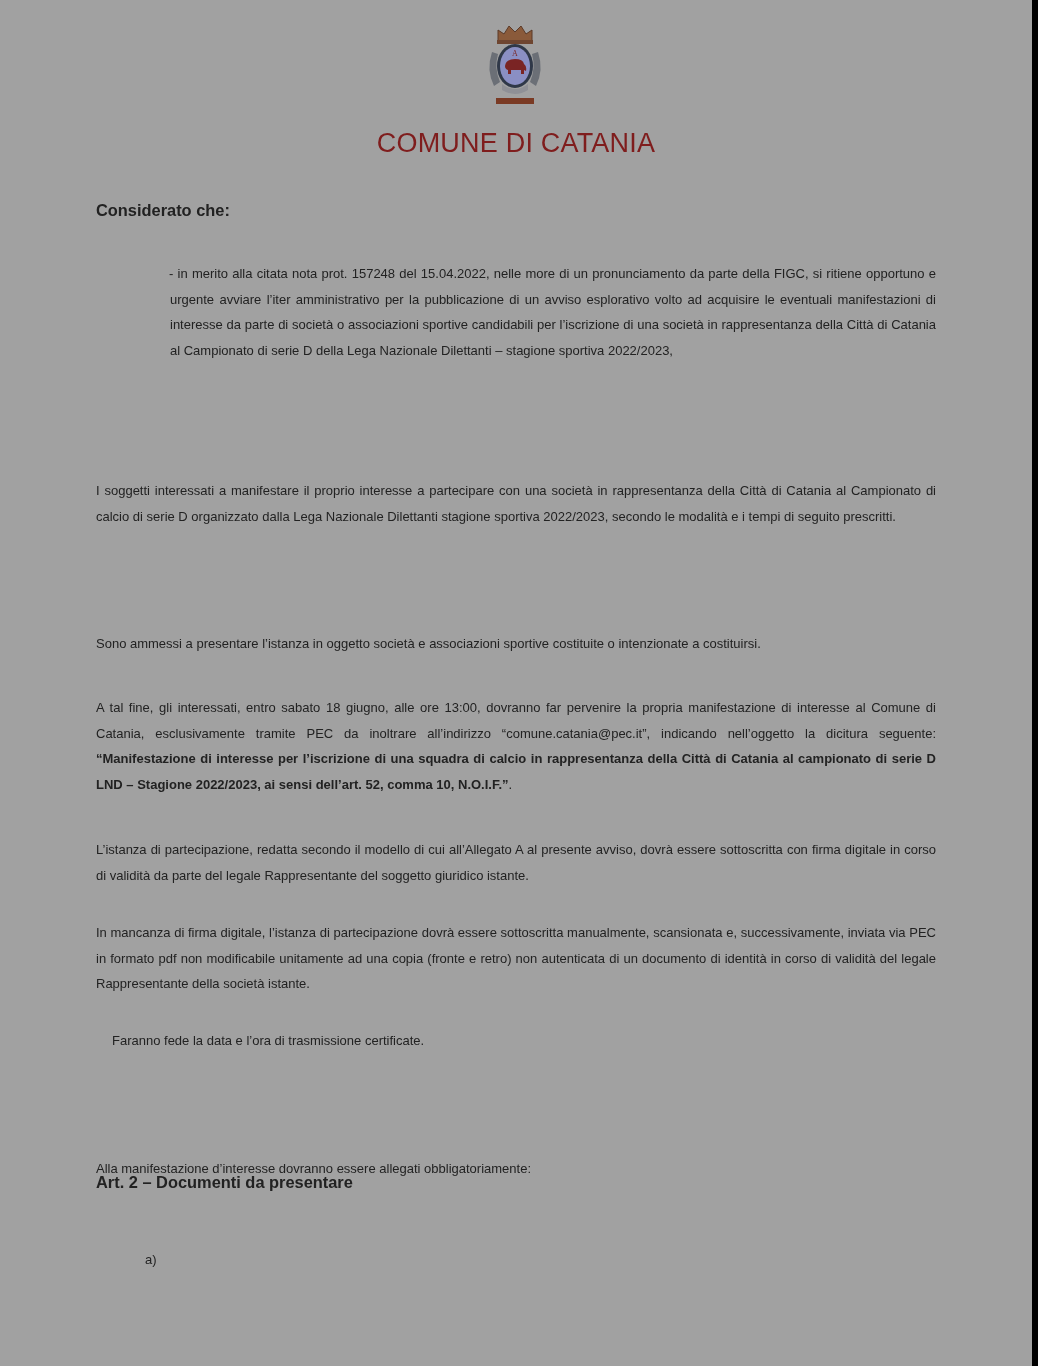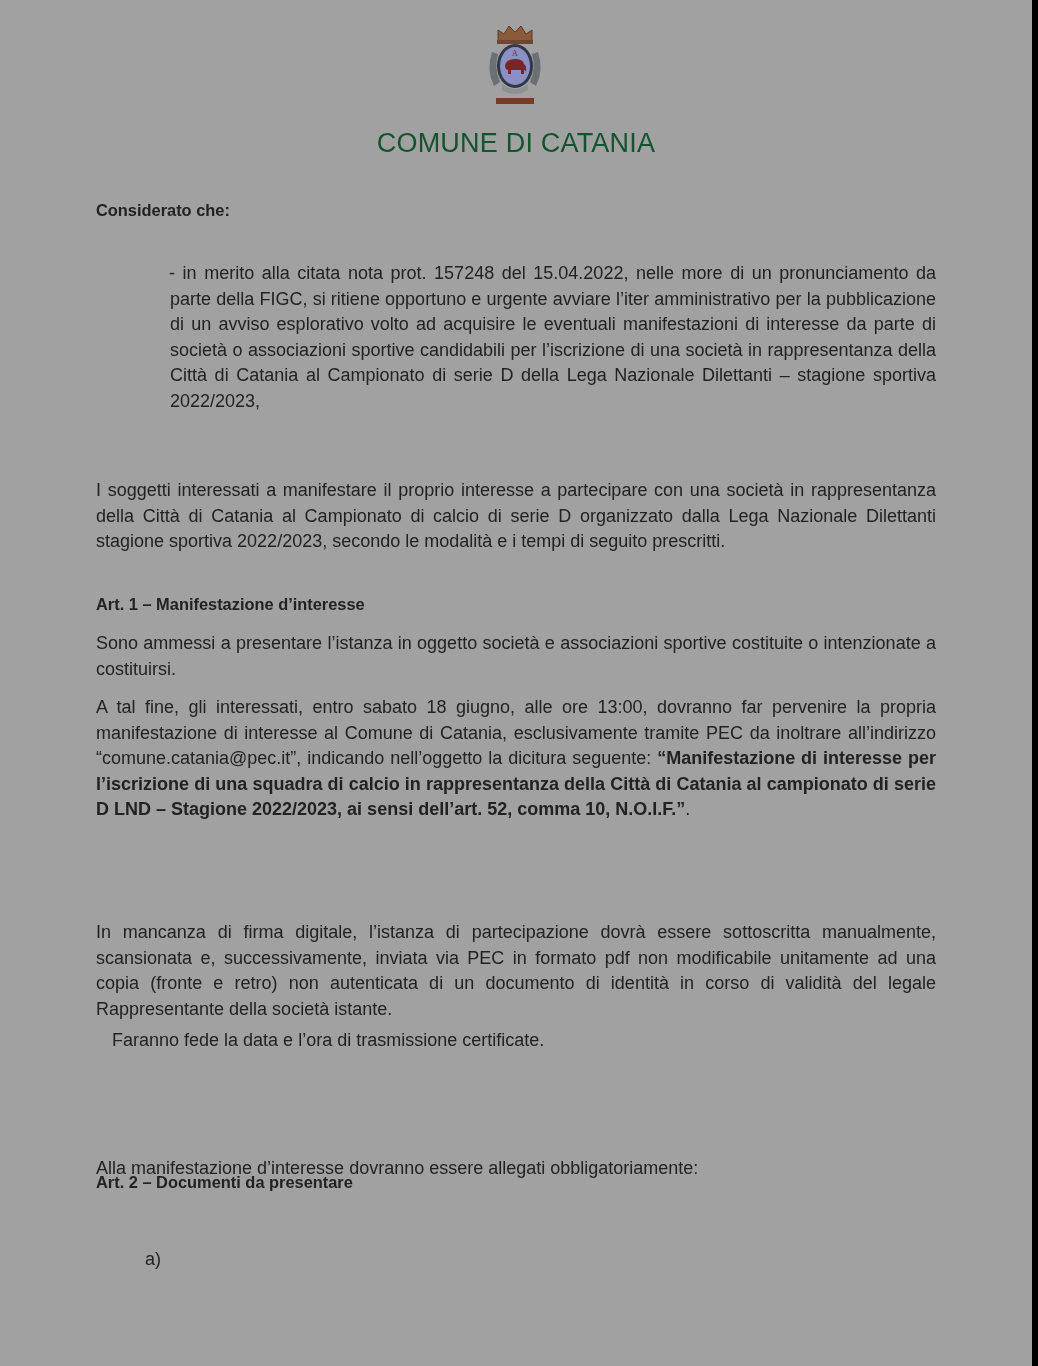--- a/index.html
+++ b/index.html
@@ -13,23 +13,23 @@
     position: absolute; left: 0; top: 0;
     width: 1032px; height: 1366px;
     background: #a1a1a1;
   }
   .crest {
     position: absolute; left: 484px; top: 22px; width: 62px; height: 86px;
   }
   .title {
     position: absolute; left: 0; width: 1032px; top: 128px;
     text-align: center; font-size: 27px; letter-spacing: 0.2px;
-    color: #14532d;
+    color: #7f1d1d;
   }
-  .txt { position: absolute; font-size: 18px; line-height: 25.5px; color: #222; }
+  .txt { position: absolute; font-size: 13px; line-height: 25.5px; color: #222; }
   .just { text-align: justify; text-align-last: left; }
   .bold { font-weight: bold; }
   .heading { font-weight: bold; font-size: 16.4px; }
   .center { text-align: center; }
 </style>
 </head>
 <body>
 
 <div class="page">
 
@@ -57,28 +57,28 @@
   <div class="txt heading" style="left:96px; top:198px;">Considerato che:</div>
 
   <div class="txt just" style="left:170px; top:261px; width:766px;">
     <span style="margin-left:-1px;">-</span>
     <span>in merito alla citata nota prot. 157248 del 15.04.2022, nelle more di un pronunciamento da parte della FIGC, si ritiene opportuno e urgente avviare l’iter amministrativo per la pubblicazione di un avviso esplorativo volto ad acquisire le eventuali manifestazioni di interesse da parte di società o associazioni sportive candidabili per l’iscrizione di una società in rappresentanza della Città di Catania al Campionato di serie D della Lega Nazionale Dilettanti – stagione sportiva 2022/2023,</span>
   </div>
 
 
   <div class="txt just" style="left:96px; top:478px; width:840px;">I soggetti interessati a manifestare il proprio interesse a partecipare con una società in rappresentanza della Città di Catania al Campionato di calcio di serie D organizzato dalla Lega Nazionale Dilettanti stagione sportiva 2022/2023, secondo le modalità e i tempi di seguito prescritti.</div>
 
-  <div class="txt heading" style="left:96px; top:592px;">Art. 1 – Manifestazione d’interesse</div>
 
   <div class="txt just" style="left:96px; top:631px; width:840px;">Sono ammessi a presentare l’istanza in oggetto società e associazioni sportive costituite o intenzionate a costituirsi.</div>
 
   <div class="txt just" style="left:96px; top:695px; width:840px;">
     <span>A tal fine, gli interessati, entro sabato 18 giugno, alle ore 13:00, dovranno far pervenire la propria manifestazione di interesse al Comune di Catania, esclusivamente tramite PEC da inoltrare all’indirizzo “comune.catania@pec.it”, indicando nell’oggetto la dicitura seguente: </span><span class="bold">“Manifestazione di interesse per l’iscrizione di una squadra di calcio in rappresentanza della Città di Catania al campionato di serie D LND – Stagione 2022/2023, ai sensi dell’art. 52, comma 10, N.O.I.F.”</span><span>.</span>
   </div>
 
+  <div class="txt just" style="left:96px; top:837px; width:840px;">L’istanza di partecipazione, redatta secondo il modello di cui all’Allegato A al presente avviso, dovrà essere sottoscritta con firma digitale in corso di validità da parte del legale Rappresentante del soggetto giuridico istante.</div>
 
   <div class="txt just" style="left:96px; top:920px; width:840px;">In mancanza di firma digitale, l’istanza di partecipazione dovrà essere sottoscritta manualmente, scansionata e, successivamente, inviata via PEC in formato pdf non modificabile unitamente ad una copia (fronte e retro) non autenticata di un documento di identità in corso di validità del legale Rappresentante della società istante.</div>
 
   <div class="txt" style="left:112px; top:1028px; width:840px;">Faranno fede la data e l’ora di trasmissione certificate.</div>
 
 
   <div class="txt heading" style="left:96px; top:1170px;">Art. 2 – Documenti da presentare</div>
 
   <div class="txt" style="left:96px; top:1156px; width:840px;">Alla manifestazione d’interesse dovranno essere allegati obbligatoriamente:</div>
 

